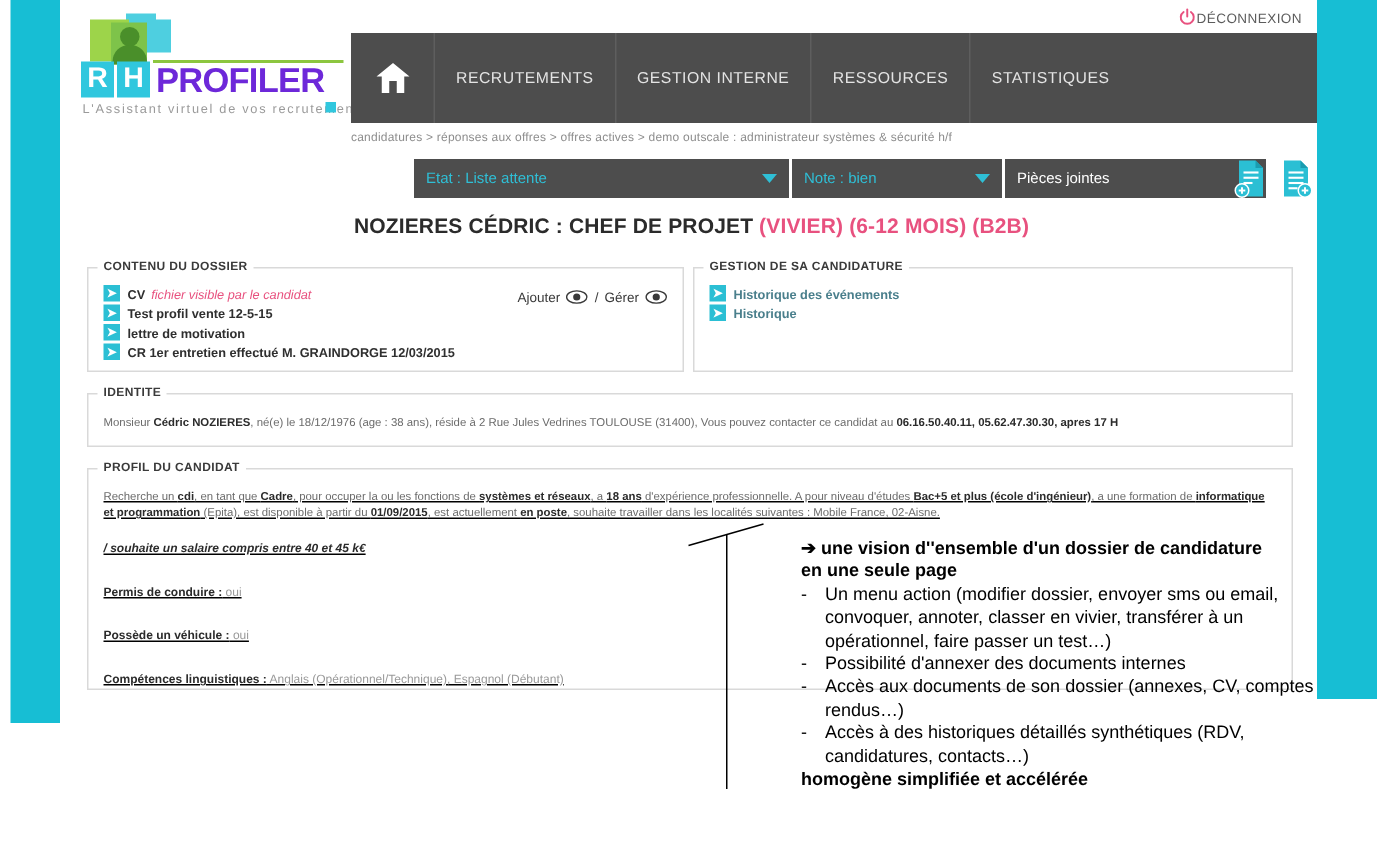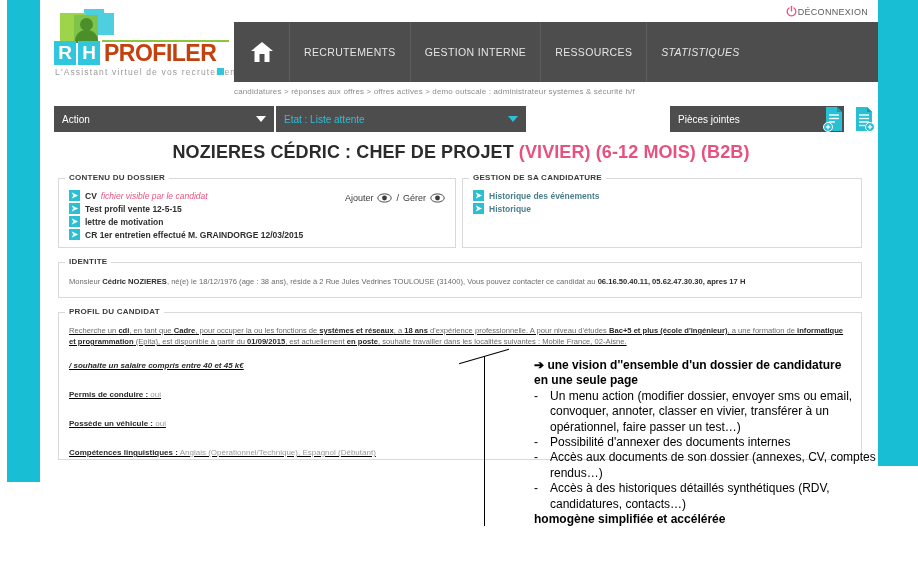--- a/index.html
+++ b/index.html
@@ -64,21 +64,21 @@
     position: absolute; left: 0; top: 32px;
     display: flex; align-items: flex-end;
   }
   .letterbox {
     width: 22px; height: 24px; background: #30c7de;
     color: #ffffff; font-size: 19px; font-weight: bold;
     display: flex; align-items: center; justify-content: center;
     margin-right: 2px; font-family: "Liberation Sans", sans-serif;
   }
   .logo-profiler {
-    font-size: 23px; font-weight: bold; color: #c2410c; letter-spacing: -.5px;
+    font-size: 23px; font-weight: bold; color: #6d28d9; letter-spacing: -.5px;
     line-height: 23px; margin-left: 2px;
   }
   .logo-underline {
     position: absolute; left: 48px; top: 31px; width: 127px; height: 2px;
     background: #8cc63f;
   }
   .logo-tag {
     position: absolute; left: 1px; top: 58px;
     font-size: 8.5px; color: #9a9a9a; letter-spacing: 1.15px;
     white-space: nowrap;
@@ -97,21 +97,21 @@
     width: 56px; display: flex; align-items: center; justify-content: center;
     border-right: 1px solid #5e5e5e;
   }
   .house { width: 24px; height: 22px; display:block; }
   .nav-item {
     display: flex; align-items: center; padding: 0 14px;
     font-size: 10.5px; letter-spacing: .35px; color: #e4e4e4;
     border-right: 1px solid #5e5e5e; white-space: nowrap;
   }
   .nav-item.active { color: #2fbfd6; }
-  .nav-item:last-child { border-right: none; font-style: italic; }
+  .nav-item:last-child { border-right: none; }
 
   
   .breadcrumb {
     position: absolute; left: 190px; top: 87px;
     font-size: 8px; color: #8d8d8d; letter-spacing: .15px;
   }
 
   
   .toolbar {
     position: absolute; left: 10px; top: 106px; width: 814px; height: 26px;
@@ -135,21 +135,21 @@
   .dd-pj     { left: 616px; width: 174px; justify-content: space-between; }
 
   .doc-icons {
     position: absolute; left: 768px; top: 0; display: flex; gap: 6px;
   }
   .doc-ico { width: 24px; height: 26px; display:block; }
 
   
   .cand-title {
     position: absolute; left: 0; top: 142px; width: 834px;
-    text-align: center; font-size: 18px; font-weight: bold; color: #2b2b2b;
+    text-align: center; font-size: 14px; font-weight: bold; color: #2b2b2b;
     letter-spacing: .1px;
   }
   .cand-title .pink { color: #e8517f; }
 
   
   .panel {
     position: absolute; border: 1px solid #d9d9d9; background: #ffffff;
   }
   .panel-legend {
     position: absolute; top: -6px; left: 6px; background: #ffffff;
@@ -278,26 +278,26 @@
         </div>
         <div class="nav-item">
           <span>STATISTIQUES</span>
         </div>
       </div>
     </div>
 
     <div class="breadcrumb">candidatures &gt; réponses aux offres &gt; offres actives &gt; demo outscale : administrateur systèmes &amp; sécurité h/f</div>
 
     <div class="toolbar">
-      <div class="dd dd-action">
-        <span class="dd-label">Action</span>
-        <span class="caret"></span>
-      </div>
       <div class="dd dd-etat teal">
         <span class="dd-label">Etat : Liste attente</span>
+        <span class="caret"></span>
+      </div>
+      <div class="dd dd-note teal">
+        <span class="dd-label">Note : bien</span>
         <span class="caret"></span>
       </div>
       <div class="dd dd-pj">
         <span class="dd-label">Pièces jointes</span>
         <span class="caret"></span>
       </div>
 
       <div class="doc-icons">
         <span>
           <svg class="doc-ico" viewBox="0 0 24 26">

